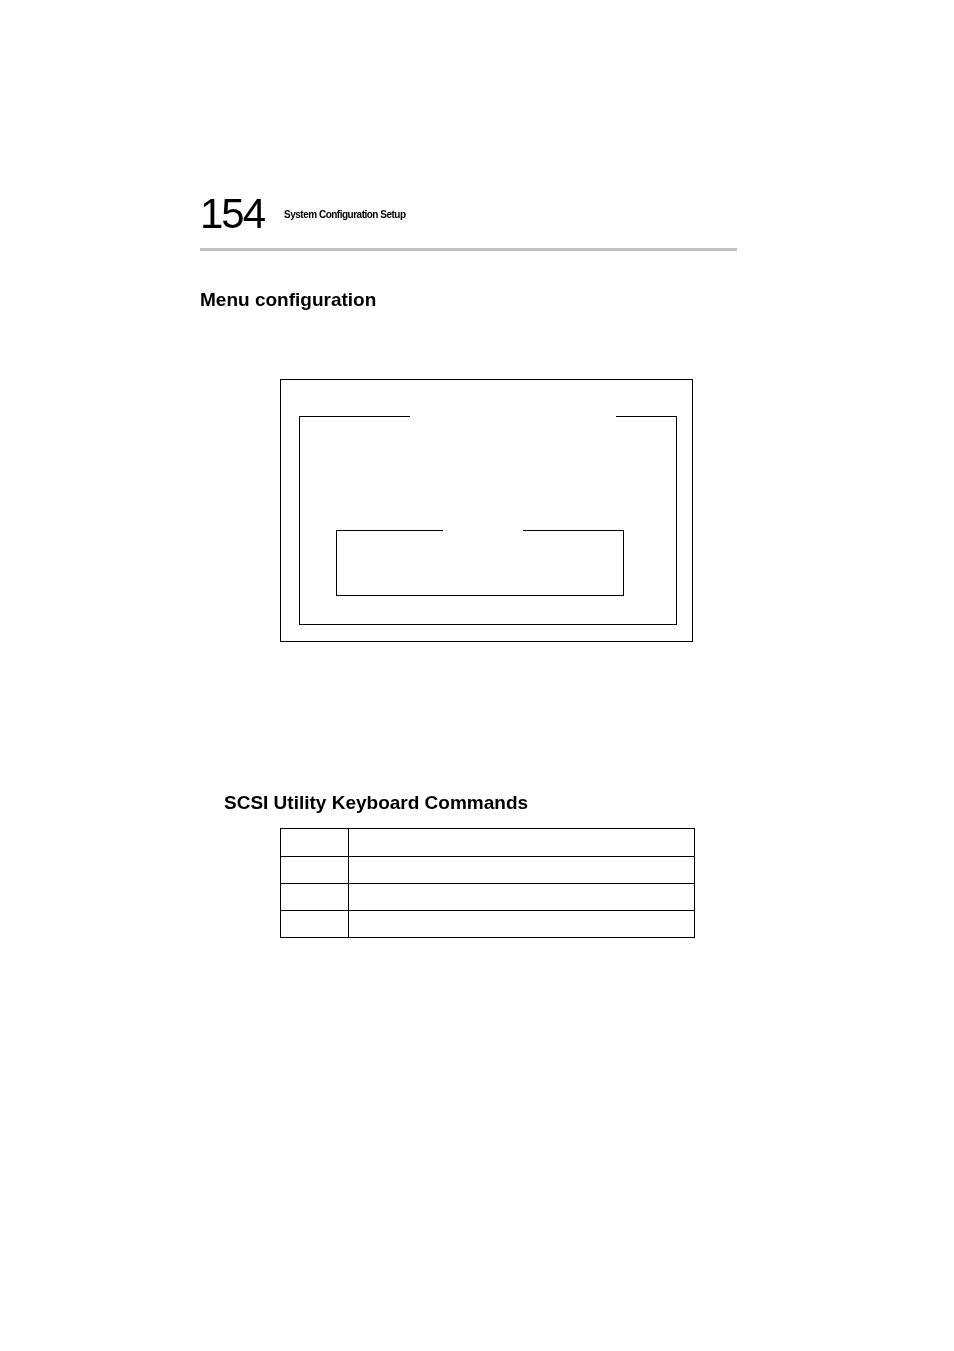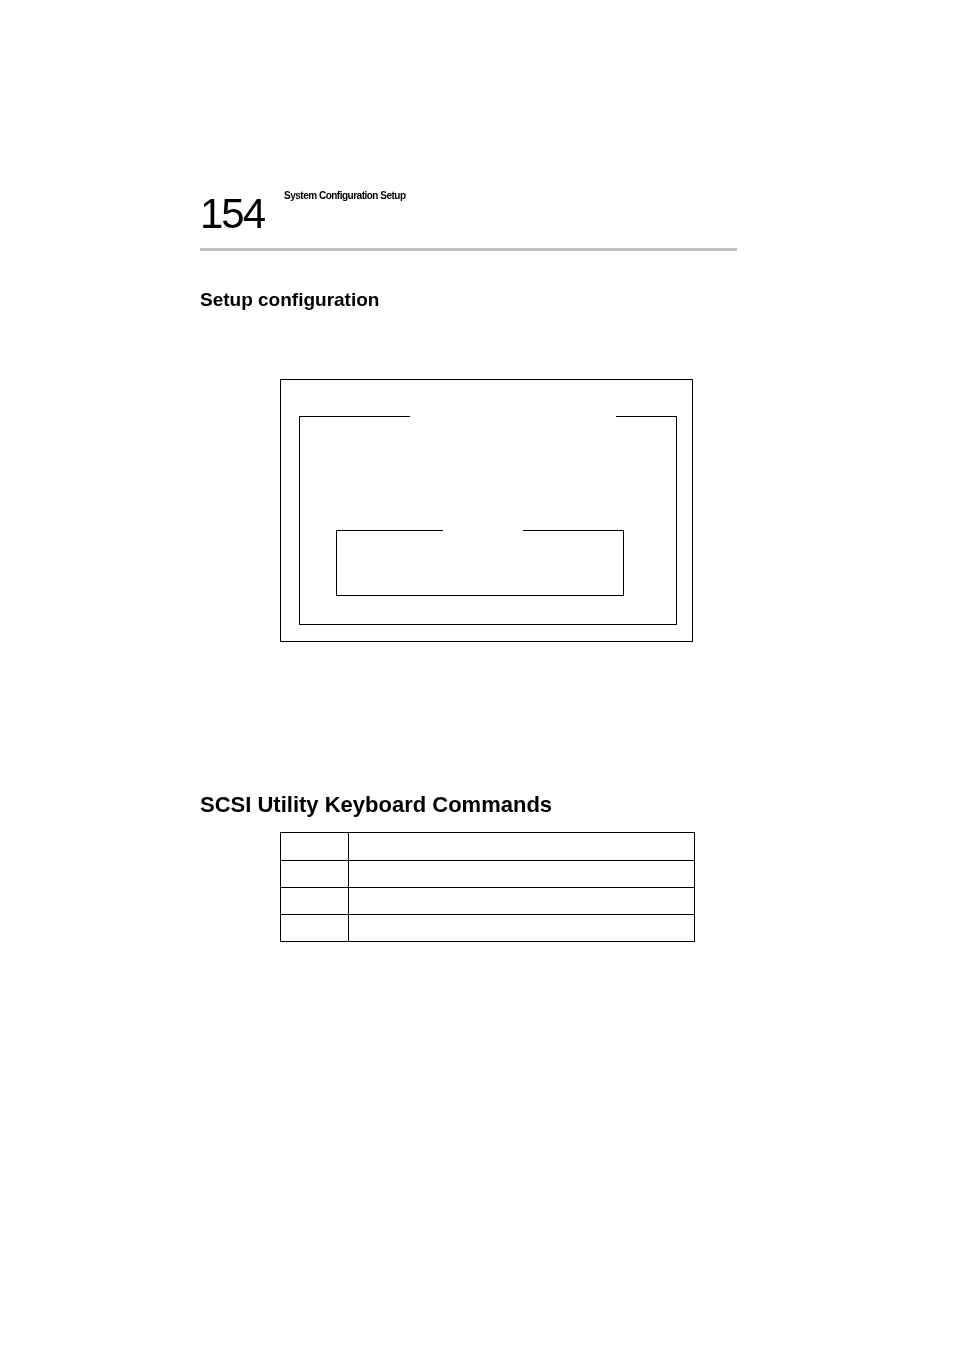--- a/index.html
+++ b/index.html
@@ -12,21 +12,21 @@
       width: 954px;
       height: 1351px;
       background: #ffffff;
       font-family: Arial, Helvetica, sans-serif;
       padding: 190px 225px 0 200px;
       position: relative;
     }
     
     .header {
       display: flex;
-      align-items: flex-start;
+      align-items: center;
       gap: 20px;
       margin-bottom: 10px;
     }
     
     .page-number {
       font-size: 42px;
       font-weight: normal;
       font-family: Arial, Helvetica, sans-serif;
       letter-spacing: -2px;
     }
@@ -143,37 +143,38 @@
       width: 68px;
       border-right: 1px solid #000;
     }
     
     .table-cell-right {
       flex: 1;
       border-right: 1px solid #000;
     }
     
     .section-heading-2 {
-      font-size: 22px;
+      font-size: 19px;
       font-weight: bold;
       font-family: Arial, Helvetica, sans-serif;
       margin-bottom: 14px;
+      margin-left: 24px;
     }
   </style>
 </head>
 <body>
 
 <div class="header">
   <span class="page-number">154</span>
   <span class="header-title">System Configuration Setup</span>
 </div>
 
 <div class="header-divider"></div>
 
-<h2 class="section-heading">Setup configuration</h2>
+<h2 class="section-heading">Menu configuration</h2>
 
 <div class="diagram-container">
   <div class="diagram-inner">
     <div class="diagram-inner-top-left"></div>
     <div class="diagram-inner-top-right"></div>
     <div class="diagram-innermost">
       <div class="diagram-innermost-top-left"></div>
       <div class="diagram-innermost-top-right"></div>
     </div>
   </div>

